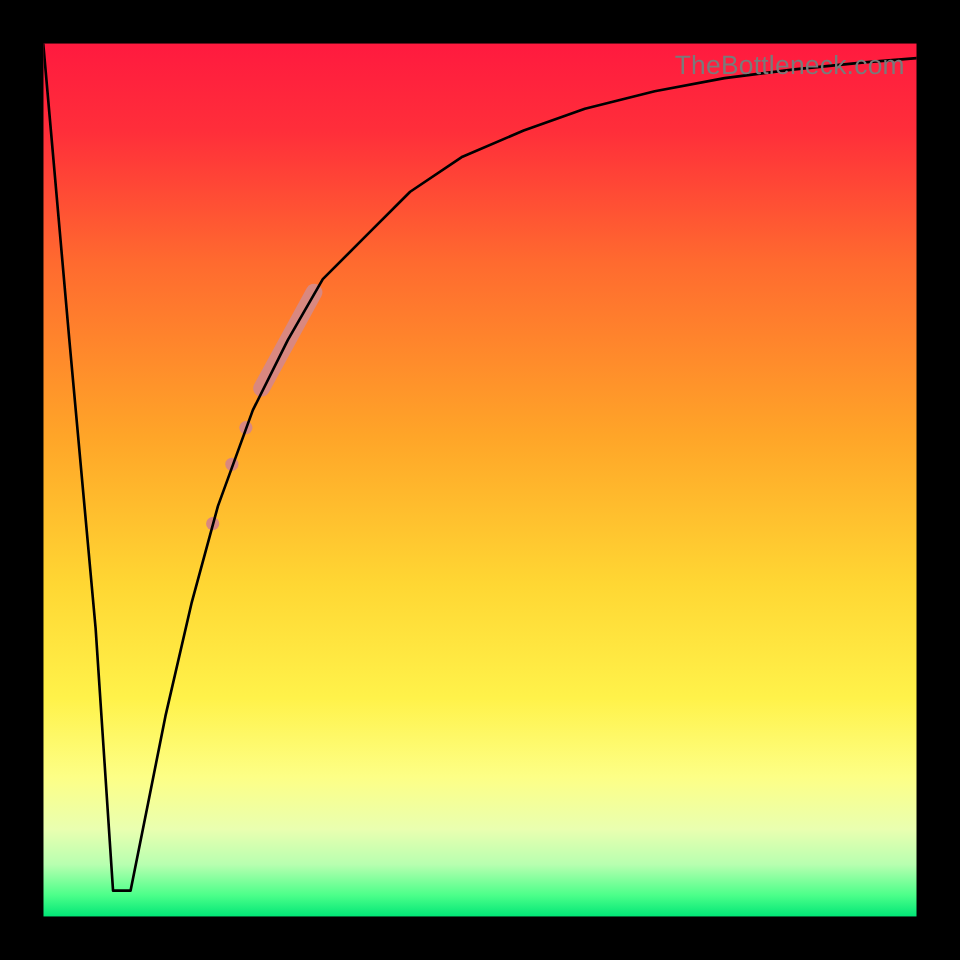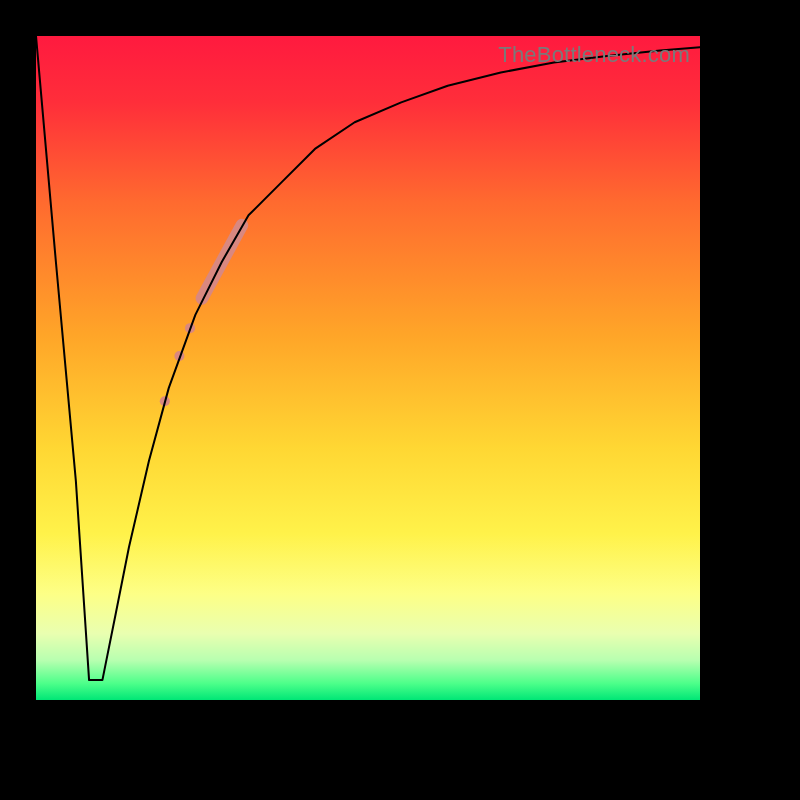--- a/index.html
+++ b/index.html
@@ -13,21 +13,21 @@
   .frame {
     position: relative;
     width: 800px;
     height: 800px;
     background: #000000;
   }
   .plot-area {
     position: absolute;
     left: 36px;
     top: 36px;
-    width: 664px;
+    width: 728px;
     height: 728px;
     overflow: hidden;
   }
   .gradient-bg {
     position: absolute;
     inset: 0;
   }
   .watermark {
     position: absolute;
     top: 6px;

